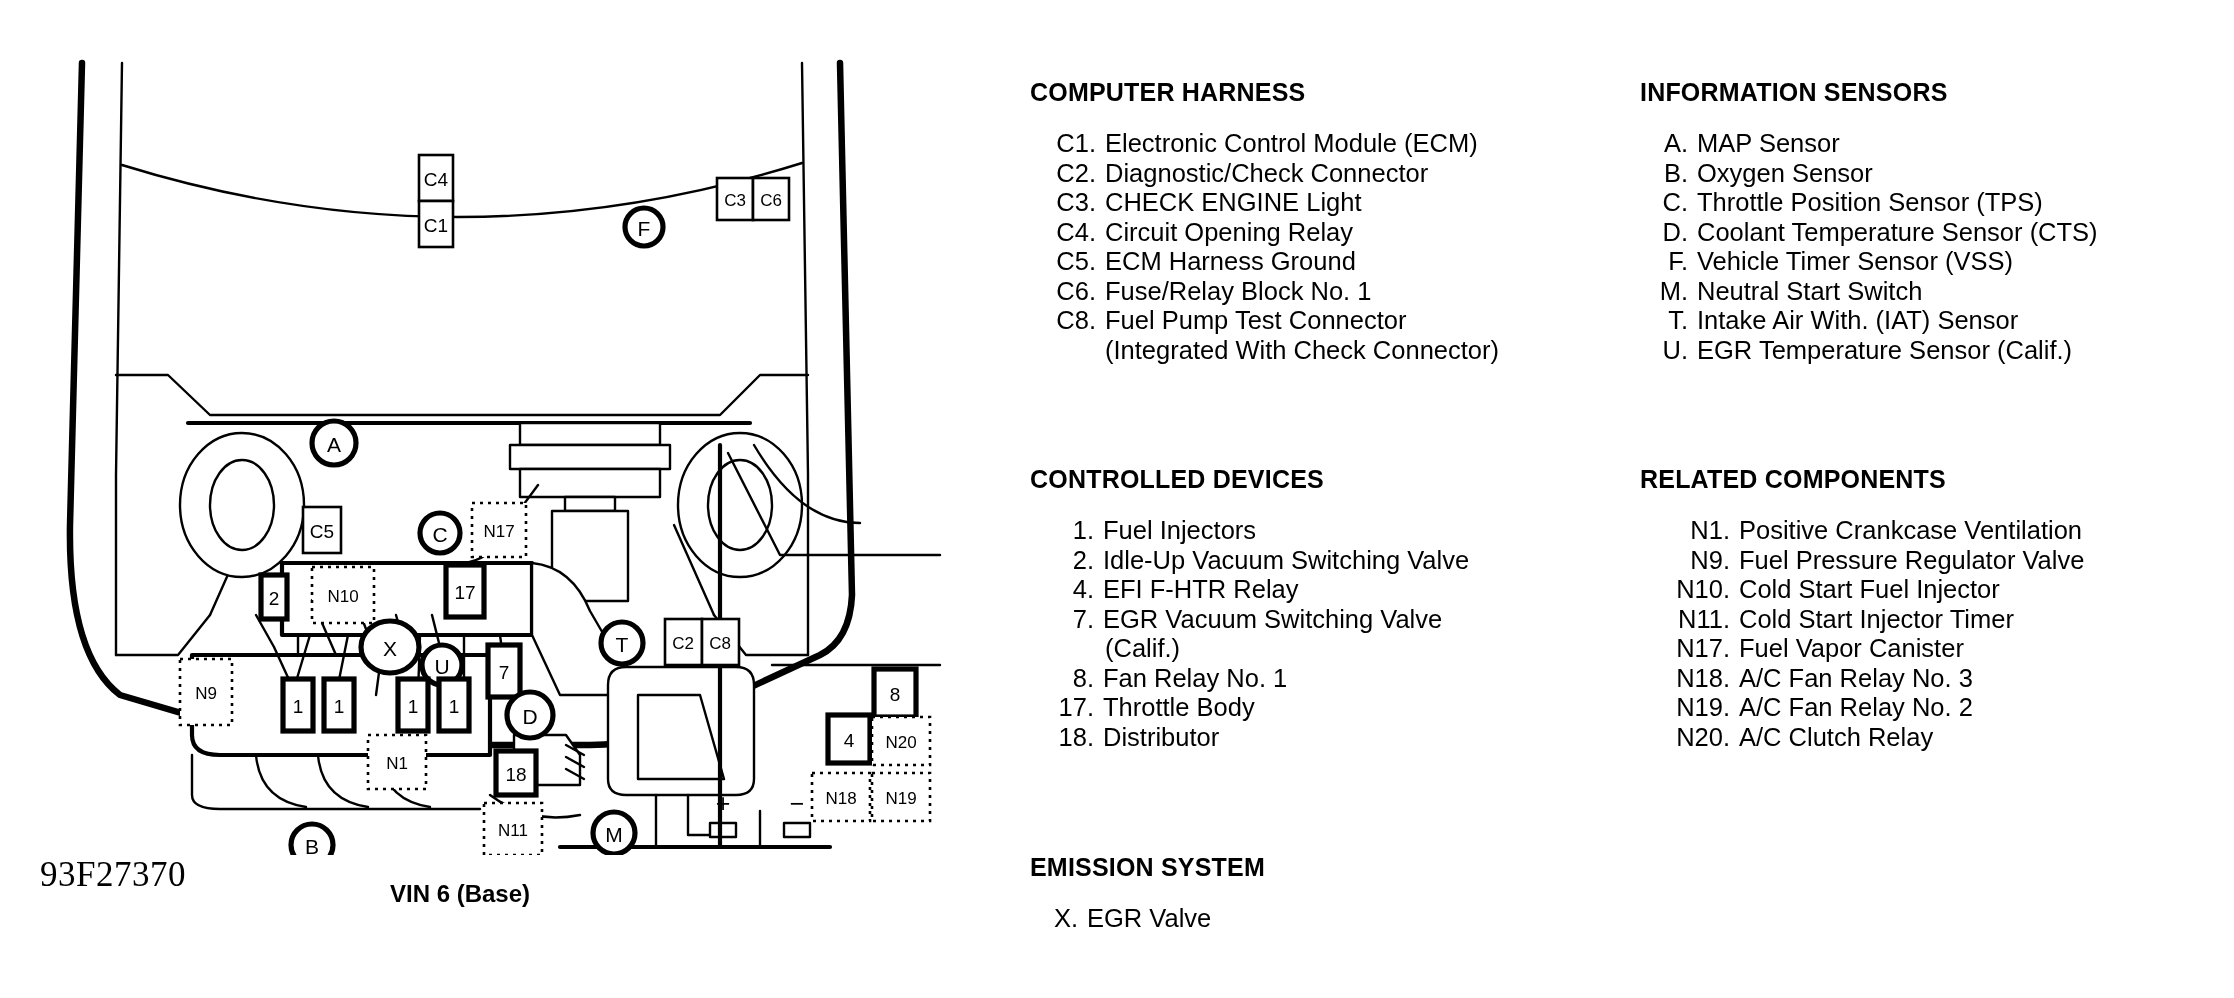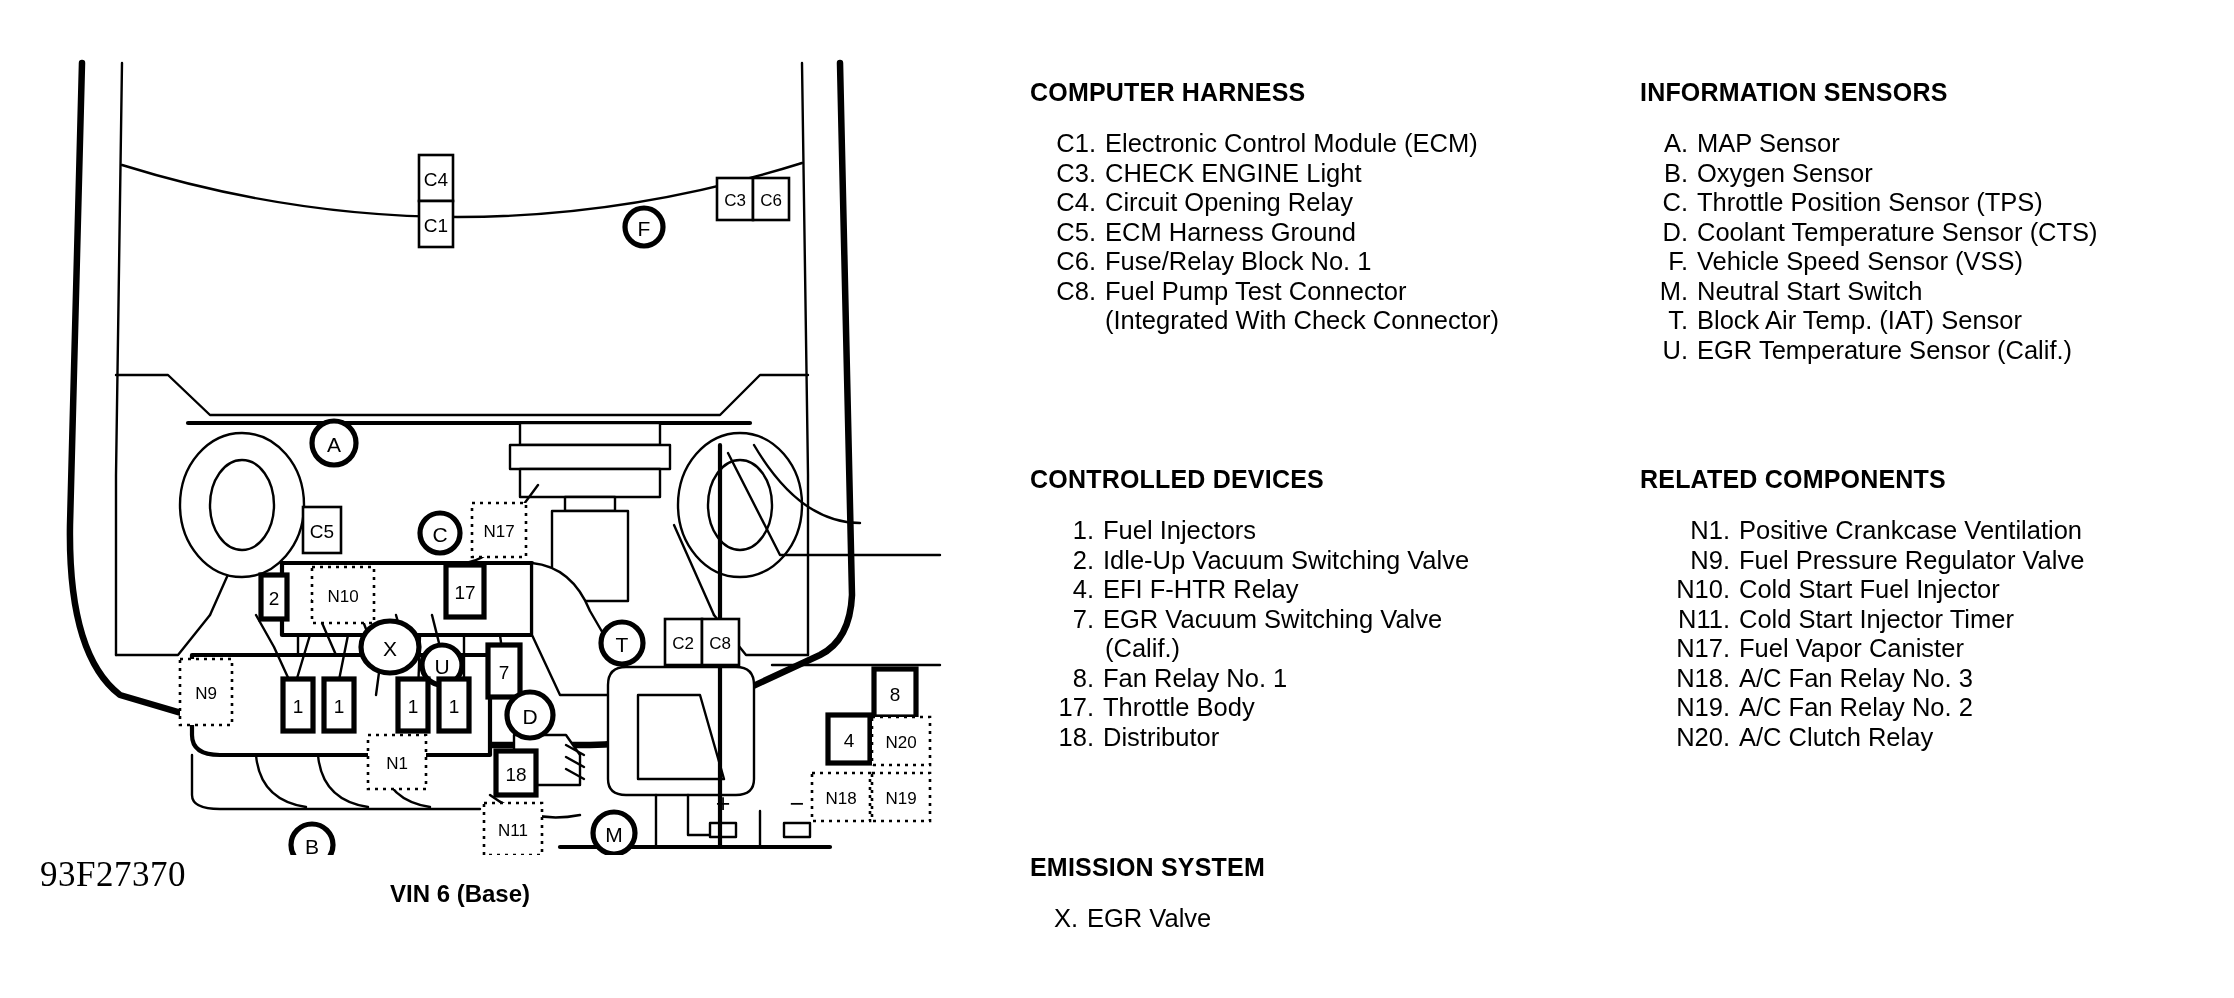--- a/index.html
+++ b/index.html
@@ -477,20 +477,24 @@
   <div class="legend-col" id="col-left">
 
     <div class="legend-section" style="top:62px;">
       <div class="section-heading">COMPUTER HARNESS</div>
       <ul class="legend-list ref-w-c">
         <li>
             <span class="ref">C1.</span>
             <span class="desc">Electronic Control Module (ECM)</span>
           </li>
         <li>
+            <span class="ref">C2.</span>
+            <span class="desc">Diagnostic/Check Connector</span>
+          </li>
+        <li>
             <span class="ref">C3.</span>
             <span class="desc">CHECK ENGINE Light</span>
           </li>
         <li>
             <span class="ref">C4.</span>
             <span class="desc">Circuit Opening Relay</span>
           </li>
         <li>
             <span class="ref">C5.</span>
             <span class="desc">ECM Harness Ground</span>
@@ -576,29 +580,29 @@
         <li>
             <span class="ref">C.</span>
             <span class="desc">Throttle Position Sensor (TPS)</span>
           </li>
         <li>
             <span class="ref">D.</span>
             <span class="desc">Coolant Temperature Sensor (CTS)</span>
           </li>
         <li>
             <span class="ref">F.</span>
-            <span class="desc">Vehicle Speed Sensor (VSS)</span>
+            <span class="desc">Vehicle Timer Sensor (VSS)</span>
           </li>
         <li>
             <span class="ref">M.</span>
             <span class="desc">Neutral Start Switch</span>
           </li>
         <li>
             <span class="ref">T.</span>
-            <span class="desc">Block Air Temp. (IAT) Sensor</span>
+            <span class="desc">Intake Air With. (IAT) Sensor</span>
           </li>
         <li>
             <span class="ref">U.</span>
             <span class="desc">EGR Temperature Sensor (Calif.)</span>
           </li>
       </ul>
     </div>
 
     <div class="legend-section" style="top:449px;">
       <div class="section-heading">RELATED COMPONENTS</div>

